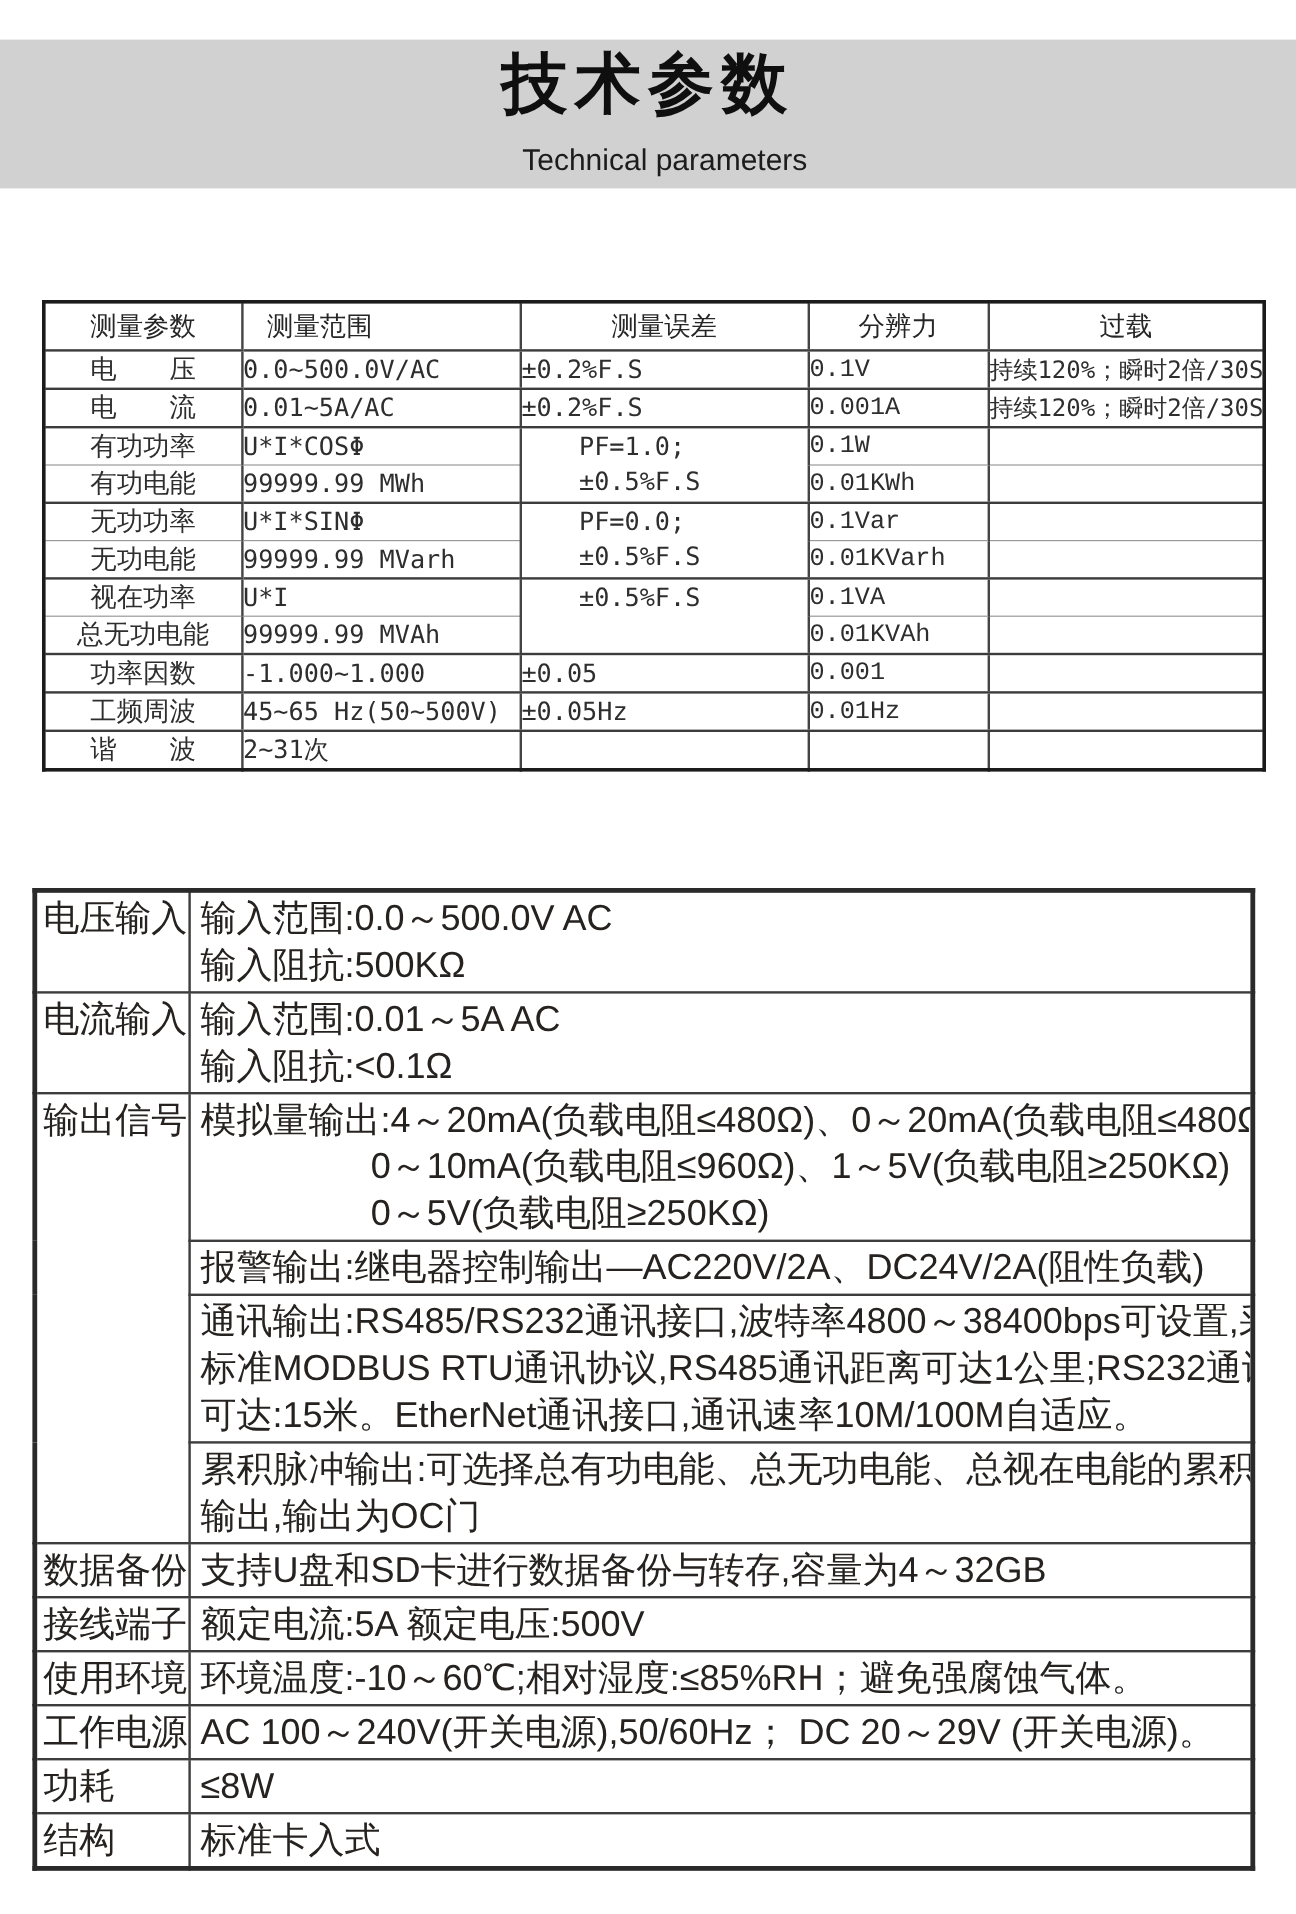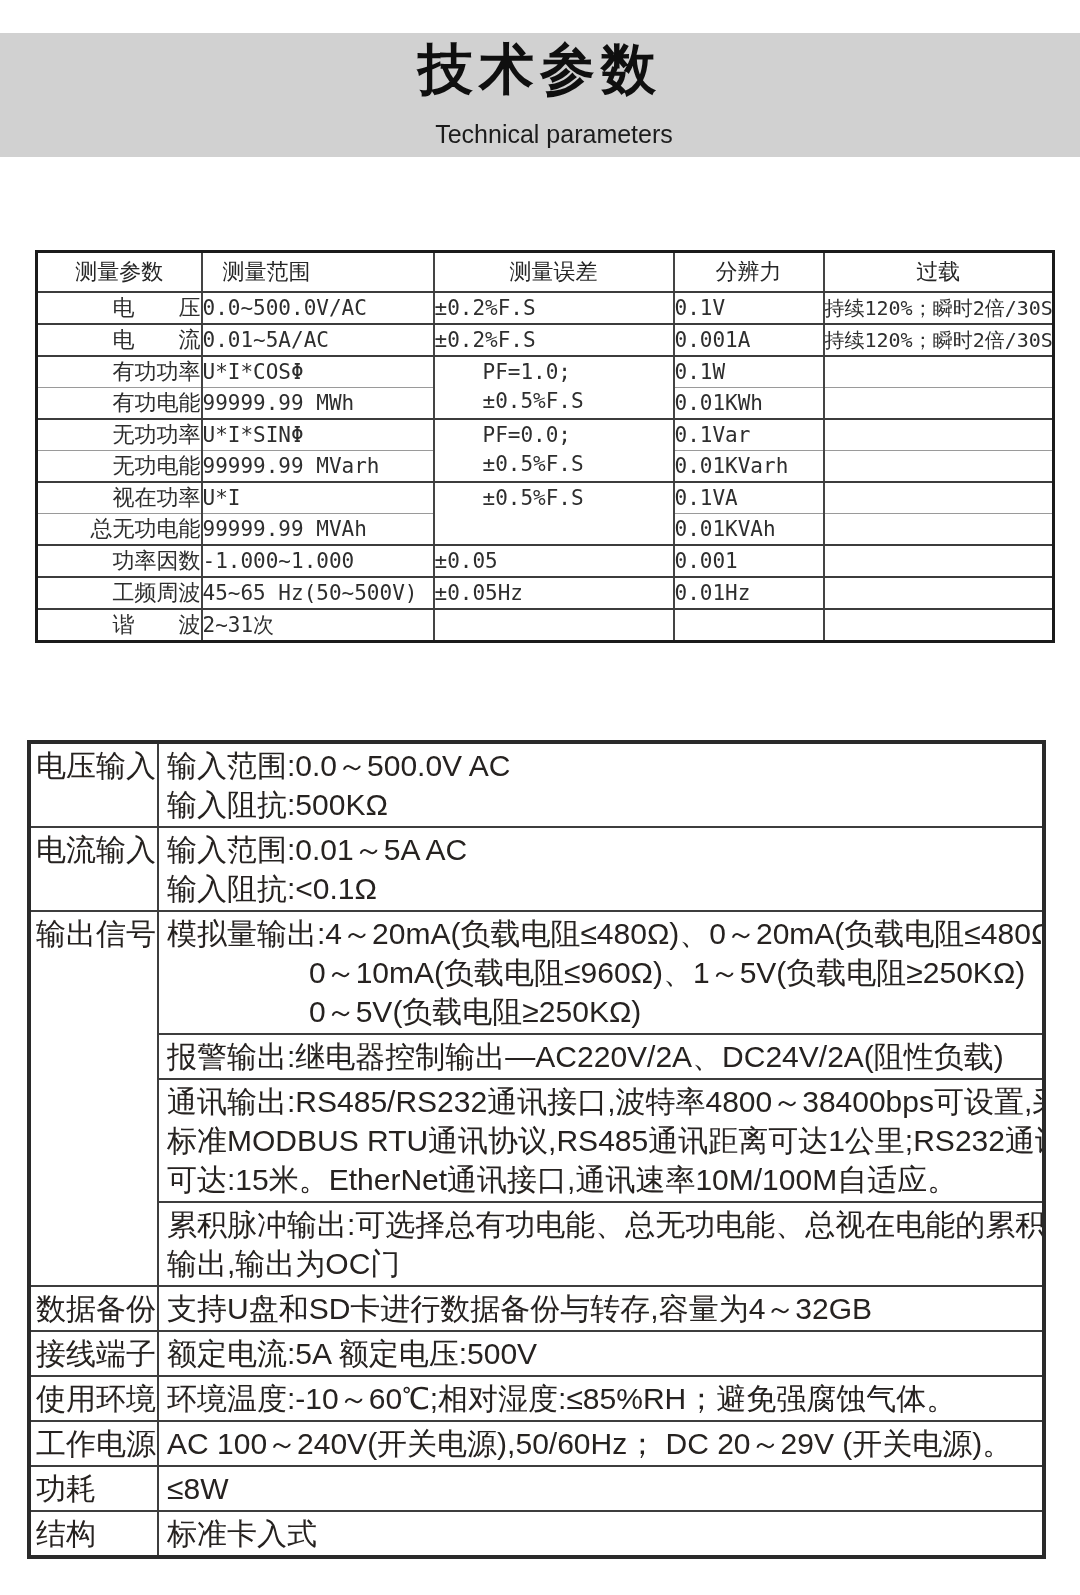--- a/index.html
+++ b/index.html
@@ -20,24 +20,24 @@
   table.params td,table.params th{border-left:2px solid #444;overflow:hidden;
                white-space:nowrap;font-weight:normal;padding:0;}
   table.params td:first-child,table.params th:first-child{border-left:none;}
   table.params tr.hrow th{height:38px;text-align:center;
                font-family:"DejaVu Serif",serif;font-size:22px;color:#262626;
                border-bottom:2px solid #3c3c3c;}
   table.params tr.hrow th.hc2{text-align:left;padding-left:20px;}
   table.params tr td{height:28px;}
   table.params tr.b2 td{border-bottom:2px solid #3c3c3c;}
   table.params tr.b1 td{border-bottom:1px solid #9a9a9a;}
-  td.c1{text-align:right;font-family:"DejaVu Serif",serif;font-size:22px;margin-top:40px;}
+  td.c1{text-align:center;font-family:"DejaVu Serif",serif;font-size:22px;margin-top:40px;}
   td.c2{padding-left:20px;}
   td.c3{padding-left:48px;}
-  td.c4{padding-left:30px;}
+  td.c4{padding-left:30px;font-family:Liberation Mono, monospace;}
   td.c5{padding-left:14px;font-size:20px;}
   td.mc{border-bottom:2px solid #3c3c3c !important;padding:0;vertical-align:top;}
   .mline{height:29px;display:flex;align-items:center;padding-left:48px;}
 
   
   table.spec{border-collapse:collapse;table-layout:fixed;width:1019px;
              margin:97px 0 0 27px;border:4px solid #2a2a2a;
              font-family:"Liberation Sans",sans-serif;color:#262220;}
   table.spec td{border:2px solid #3d3d3d;vertical-align:top;overflow:hidden;}
   td.lbl{width:126px;font-size:30px;line-height:39px;padding:2px 2px 2px 5px;

